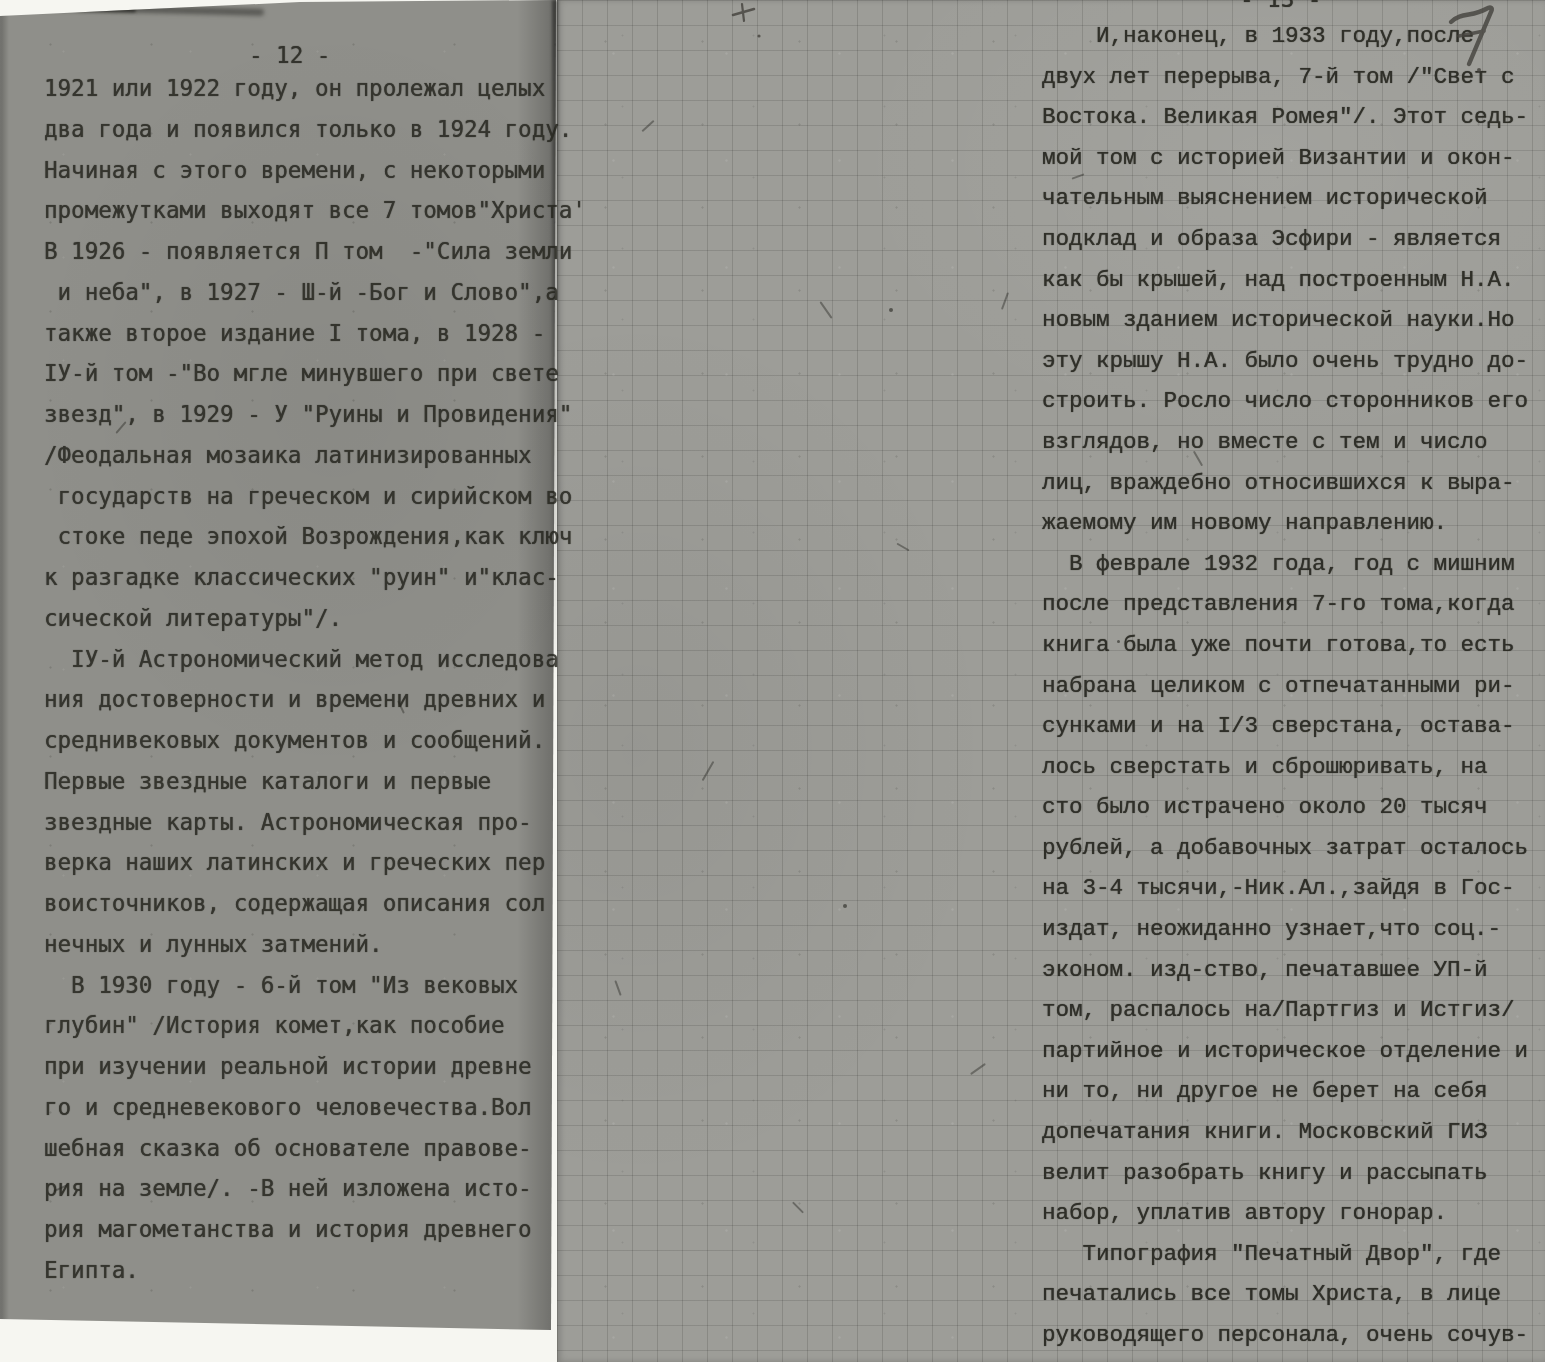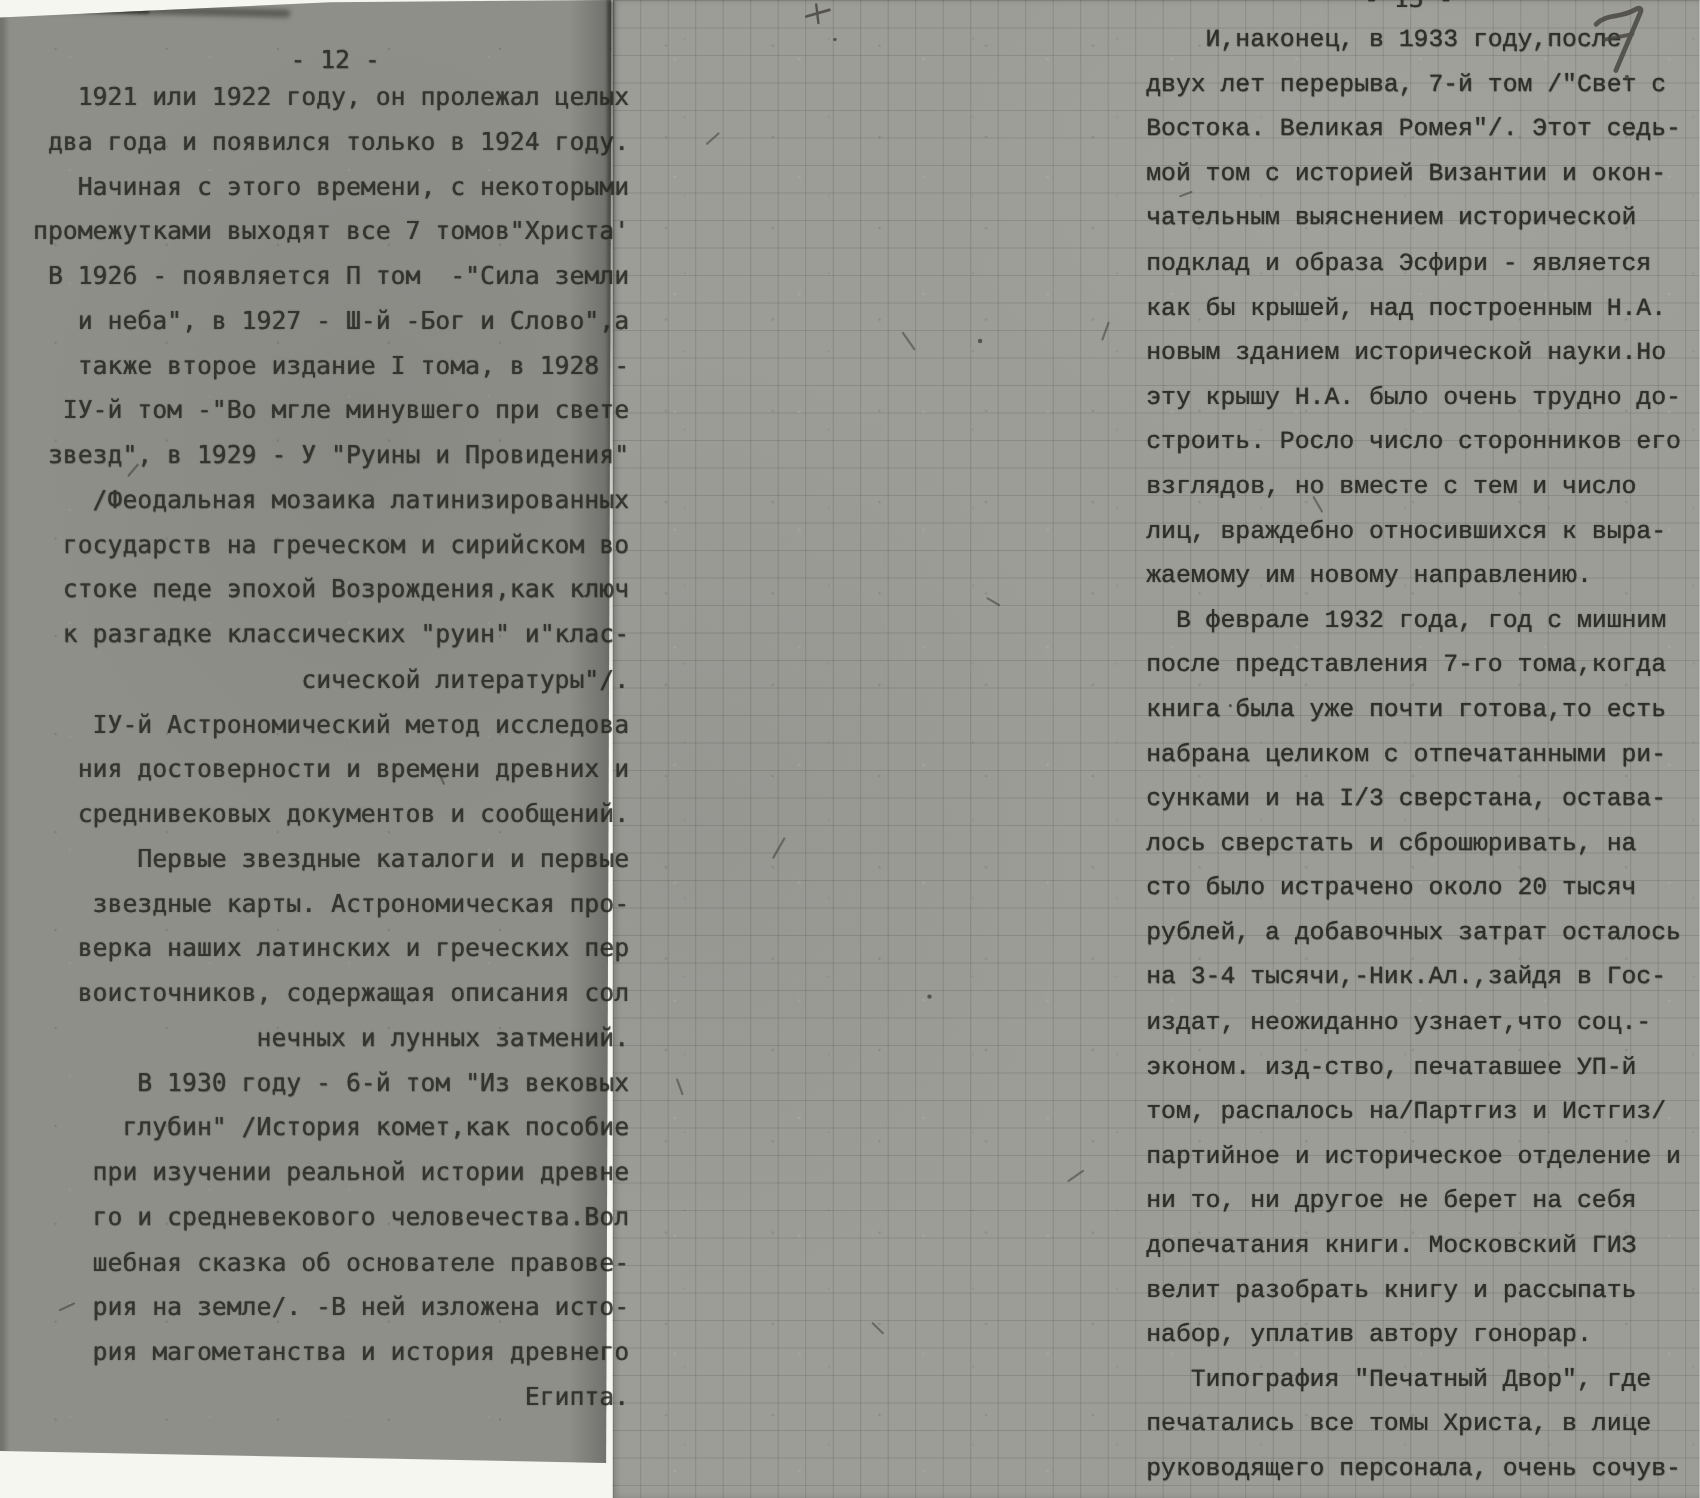--- a/index.html
+++ b/index.html
@@ -54,23 +54,23 @@
     background:linear-gradient(to bottom, rgba(20,20,18,.55), rgba(20,20,18,.25) 55%, rgba(20,20,18,0));
     filter:blur(1.4px);
   }
 
   
   .typed{
     position:absolute;color:#24241d;font-size:22.5px;white-space:pre;
     text-shadow:0 0 1.1px rgba(32,32,26,.85), .5px .4px 0 rgba(32,32,26,.30);
     filter:blur(.32px);
   }
-  .left-text{left:30px;top:68px;line-height:40.75px;opacity:.84;text-align:right;}
+  .left-text{left:44px;top:68px;line-height:40.75px;opacity:.84;}
   .right-text{left:1042px;top:16px;line-height:40.6px;opacity:.90;font-family:Liberation Mono, monospace;}
-  .page-header-left{left:264px;top:42px;opacity:.85;text-align:center;}
+  .page-header-left{left:249px;top:42px;opacity:.85;text-align:center;}
   .page-header-right{left:1240px;top:-14px;opacity:.88;}
 
   
   .pencil{position:absolute;opacity:.82;filter:blur(.3px);}
   .pencil path, .pencil line{stroke:#46443f;fill:none;stroke-linecap:round;}
 
   
   .fiber{
     position:absolute;width:2px;background:rgba(35,35,30,.42);border-radius:2px;
   }

